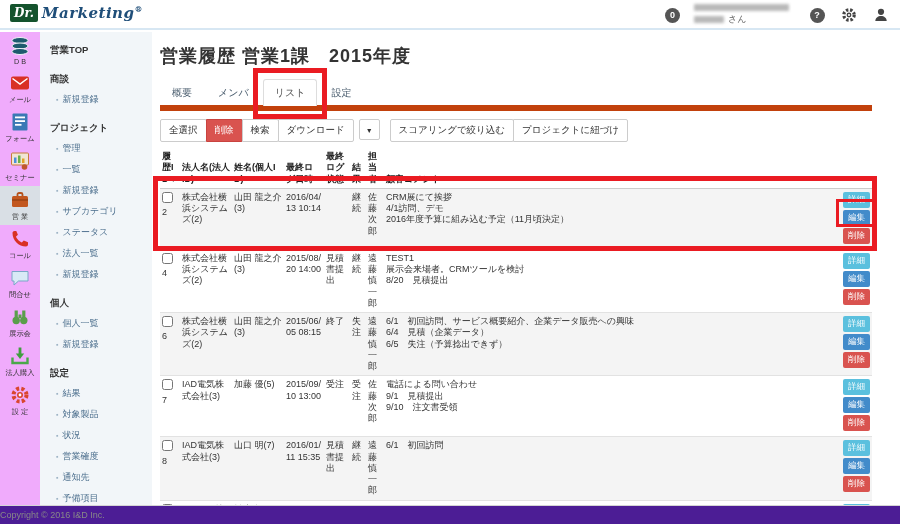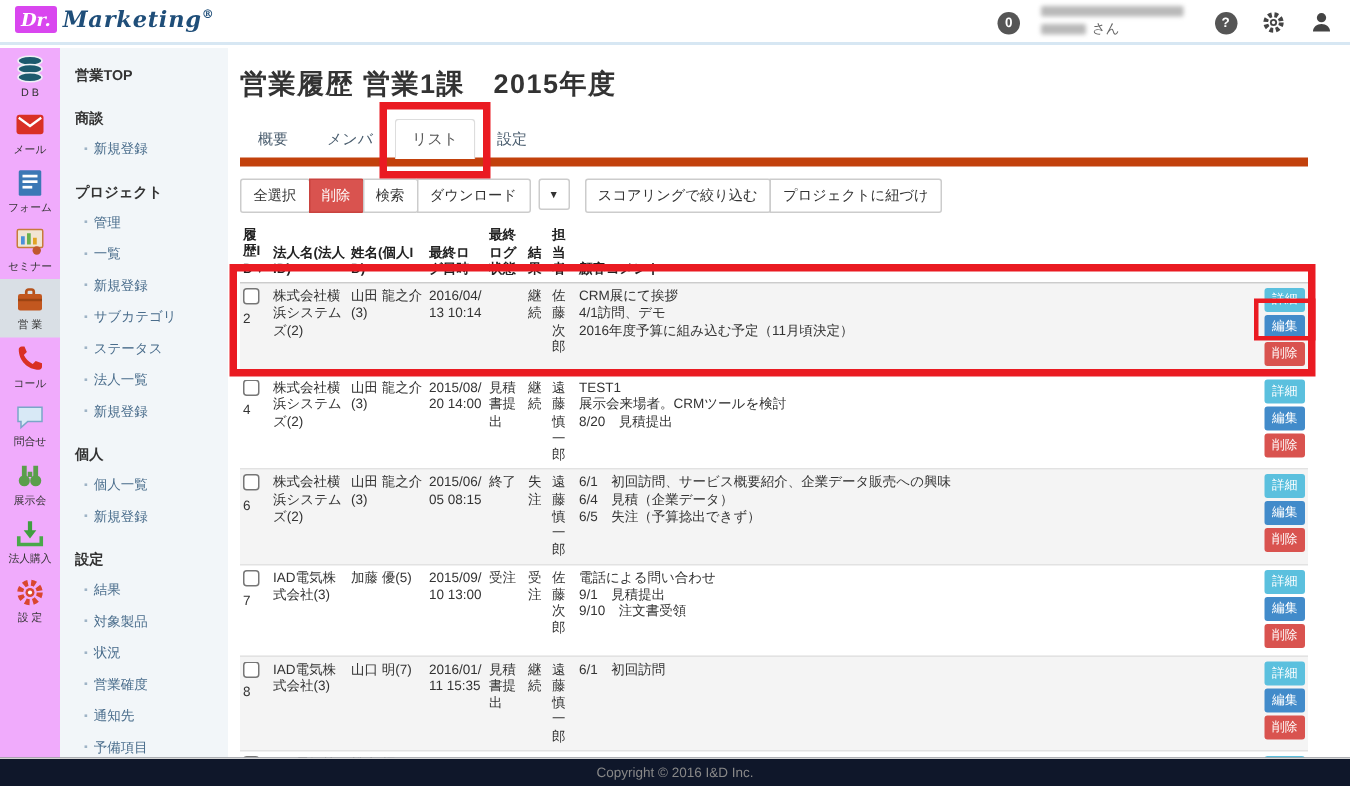--- a/index.html
+++ b/index.html
@@ -3,21 +3,21 @@
 <meta charset="utf-8">
 <style>
   * { box-sizing: border-box; margin: 0; padding: 0; }
   html,body { width:900px; height:524px; overflow:hidden; }
   body { font-family:"Liberation Sans", sans-serif; background:#fff; }
   #app { position:relative; width:900px; height:524px; overflow:hidden; background:#fff; }
 
   
   header { position:absolute; top:0; left:0; right:0; height:30px; background:#fff; border-bottom:2px solid #d7e7f3; z-index:30; }
   .brand { position:absolute; left:10px; top:4px; display:flex; align-items:center; }
-  .brand-dr { background:#d946ef; color:#fff; font-family:"DejaVu Serif", serif; font-weight:bold; font-style:italic; font-size:12px; padding:2px 4px; border-radius:2px; }
+  .brand-dr { background:#14532d; color:#fff; font-family:"DejaVu Serif", serif; font-weight:bold; font-style:italic; font-size:12px; padding:2px 4px; border-radius:2px; }
   .brand-name { color:#1f4e79; font-family:"DejaVu Serif", serif; font-style:italic; font-weight:bold; font-size:15px; margin-left:4px; letter-spacing:0.5px; }
   .brand-reg { color:#1f4e79; font-size:8px; vertical-align:super; }
   .top-right { position:absolute; right:10px; top:0; height:30px; display:flex; align-items:center; gap:14px; }
   .circle-badge { width:15px; height:15px; border-radius:50%; background:#555; color:#fff; font-size:9px; font-weight:bold; display:flex; align-items:center; justify-content:center; }
   .userbox { display:flex; flex-direction:column; gap:2px; width:100px; }
   .blur-line { background:#b9b9b9; height:7px; border-radius:1px; filter:blur(1.5px); }
   .userbox .l2 { display:flex; align-items:center; gap:4px; }
   .user-suffix { font-size:9px; color:#666; filter:none; }
   .icon-btn { display:flex; align-items:center; justify-content:center; width:18px; height:18px; cursor:pointer; }
 
@@ -62,21 +62,21 @@
   .cb { width:11px; height:11px; margin:0; }
   .sort-caret { font-size:6px; color:#333; }
   .comment-line { white-space:nowrap; overflow:hidden; }
   .actions-cell { text-align:right; }
   .action-btn { display:block; margin:0 0 2px auto; font-size:8.5px; color:#fff; border:none; border-radius:2px; padding:2px 4px; cursor:pointer; min-width:27px; }
   .action-detail { background:#5bc0de; }
   .action-edit { background:#428bca; }
   .action-delete { background:#d9534f; }
 
   
-  footer { position:absolute; bottom:0; left:0; right:0; height:19px; background:#0f172a; border-top:1px solid #d5d5d5; z-index:40; display:flex; align-items:center; justify-content:center; }
+  footer { position:absolute; bottom:0; left:0; right:0; height:19px; background:#4c1d95; border-top:1px solid #d5d5d5; z-index:40; display:flex; align-items:center; justify-content:flex-start; }
   .copyright { font-size:9px; color:#888; }
 
   
   .annotation { position:absolute; border-style:solid; border-color:#ea1b22; z-index:60; pointer-events:none; }
 </style>
 </head>
 <body>
 
 <div id="app">
 

